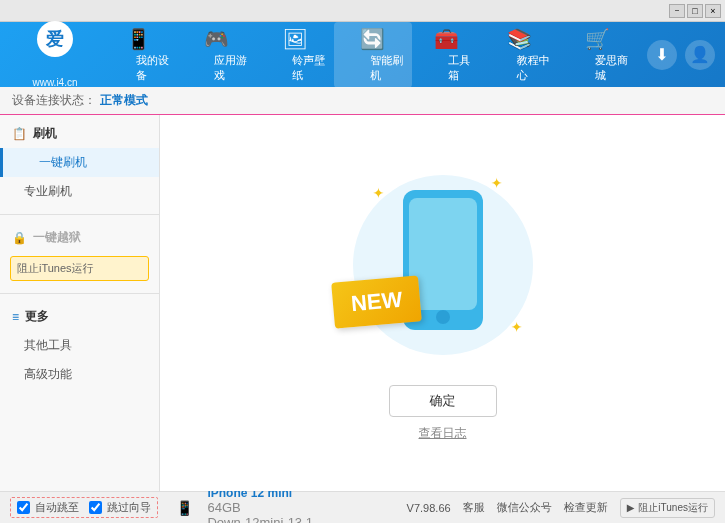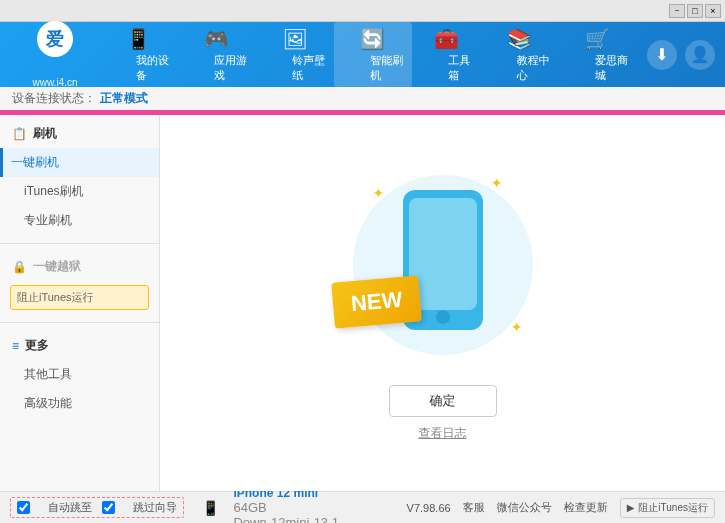--- a/index.html
+++ b/index.html
@@ -93,21 +93,21 @@
       display: flex; align-items: center; justify-content: center;
       color: white;
       cursor: pointer;
       font-size: 16px;
     }
 
     
     .status-bar {
       height: 28px;
       background: #f5f5f5;
-      border-bottom: 5px solid #ec4899;
+      border-bottom: 1px solid #ec4899;
       display: flex;
       align-items: center;
       padding: 0 12px;
       font-size: 12px;
       color: #333;
     }
     .status-label { color: #666; }
     .status-value { color: #1678c8; font-weight: bold; margin-left: 4px; }
 
     
@@ -139,21 +139,21 @@
     .sidebar-item {
       padding: 6px 12px 6px 24px;
       font-size: 12px;
       color: #555;
       cursor: pointer;
     }
     .sidebar-item.active {
       background: #e8f4fd;
       color: #1678c8;
       border-left: 3px solid #1678c8;
-      padding-left: 8px;
+      padding-left: 36px;
     }
     .sidebar-note {
       margin: 4px 10px;
       background: #fff3cd;
       border: 1px solid #ffc107;
       border-radius: 3px;
       padding: 4px 6px;
       font-size: 11px;
       color: #666;
       line-height: 1.4;
@@ -267,21 +267,21 @@
     }
     .bottom-left {
       display: flex;
       align-items: center;
       gap: 10px;
       flex: 1;
     }
     .checkbox-item {
       display: flex;
       align-items: center;
-      gap: 18px;
+      gap: 5px;
       cursor: pointer;
     }
     .checkbox-item input { cursor: pointer; }
     .device-info {
       display: flex;
       flex-direction: column;
       margin-left: 10px;
     }
     .device-name {
       font-size: 12px;
@@ -387,23 +387,20 @@
 
   <div class="sidebar">
 
     <div class="sidebar-section">
       <div class="sidebar-section-title">
         <span class="icon">📋</span>
         <span>刷机</span>
       </div>
       <div class="sidebar-item active">
         <span>一键刷机</span>
-      </div>
-      <div class="sidebar-item">
-        <span>iTunes刷机</span>
       </div>
       <div class="sidebar-item">
         <span>专业刷机</span>
       </div>
     </div>
 
     <hr class="sidebar-divider">
 
     <div class="sidebar-section">
       <div class="sidebar-section-title" style="color:#aaa;">

